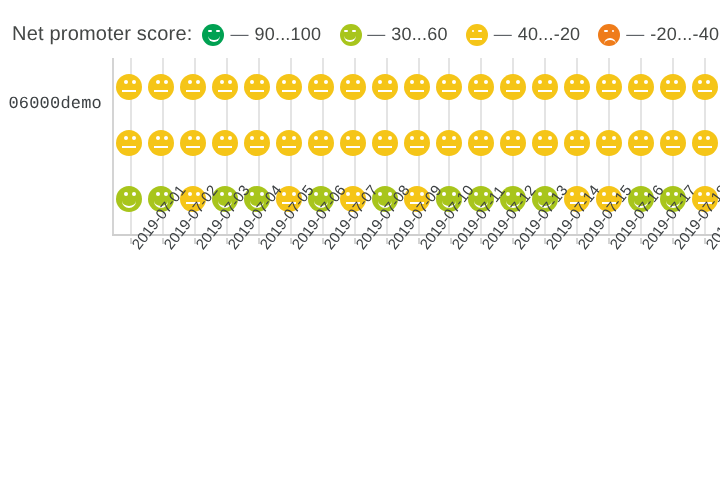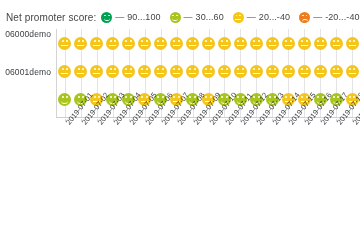--- a/index.html
+++ b/index.html
@@ -199,21 +199,21 @@
     height: 88px;
   }
   .ylabel {
     position: absolute;
     right: 3px;
     font-size: 8.5px;
     color: #3c4043;
     letter-spacing: 0.1px;
     white-space: nowrap;
   }
-  .ylabel0 { top: 0; }
+  .ylabel0 { top: 18px; font-family: Liberation Mono, monospace; }
   .ylabel1 { top: 38px; }
   .ylabel2 { top: 66px; }
 
   
   .xlabels {
     position: absolute;
     left: 57px;
     top: 99px;
     right: 0;
     height: 60px;
@@ -267,39 +267,38 @@
         <span class="legend-dash">—</span>
         <span class="legend-range">30...60</span>
       </span>
       <span class="legend-entry">
         <span class="face neutral" style="background: rgb(245, 197, 24);">
           <span class="eye l"></span>
           <span class="eye r"></span>
           <span class="mouth"></span>
         </span>
         <span class="legend-dash">—</span>
-        <span class="legend-range">20...-40</span>
+        <span class="legend-range">40...-20</span>
       </span>
       <span class="legend-entry">
         <span class="face sad" style="background: rgb(239, 124, 26);">
           <span class="eye l"></span>
           <span class="eye r"></span>
           <span class="mouth"></span>
         </span>
         <span class="legend-dash">—</span>
         <span class="legend-range">-20...-40</span>
       </span>
     </span>
 </div>
 
 <div class="chart">
 
   <div class="ylabels" id="ylabels">
       <div class="ylabel ylabel0">06000demo</div>
-      <div class="ylabel ylabel1">06001demo</div>
     </div>
 
   <div class="axis-y-line"></div>
   <div class="axis-x-line"></div>
 
   <div class="plot">
     <div class="gridlines" id="gridlines">
         <div class="gridline" style="left: 2.63158%;"></div>
         <div class="gridline" style="left: 7.89474%;"></div>
         <div class="gridline" style="left: 13.1579%;"></div>

